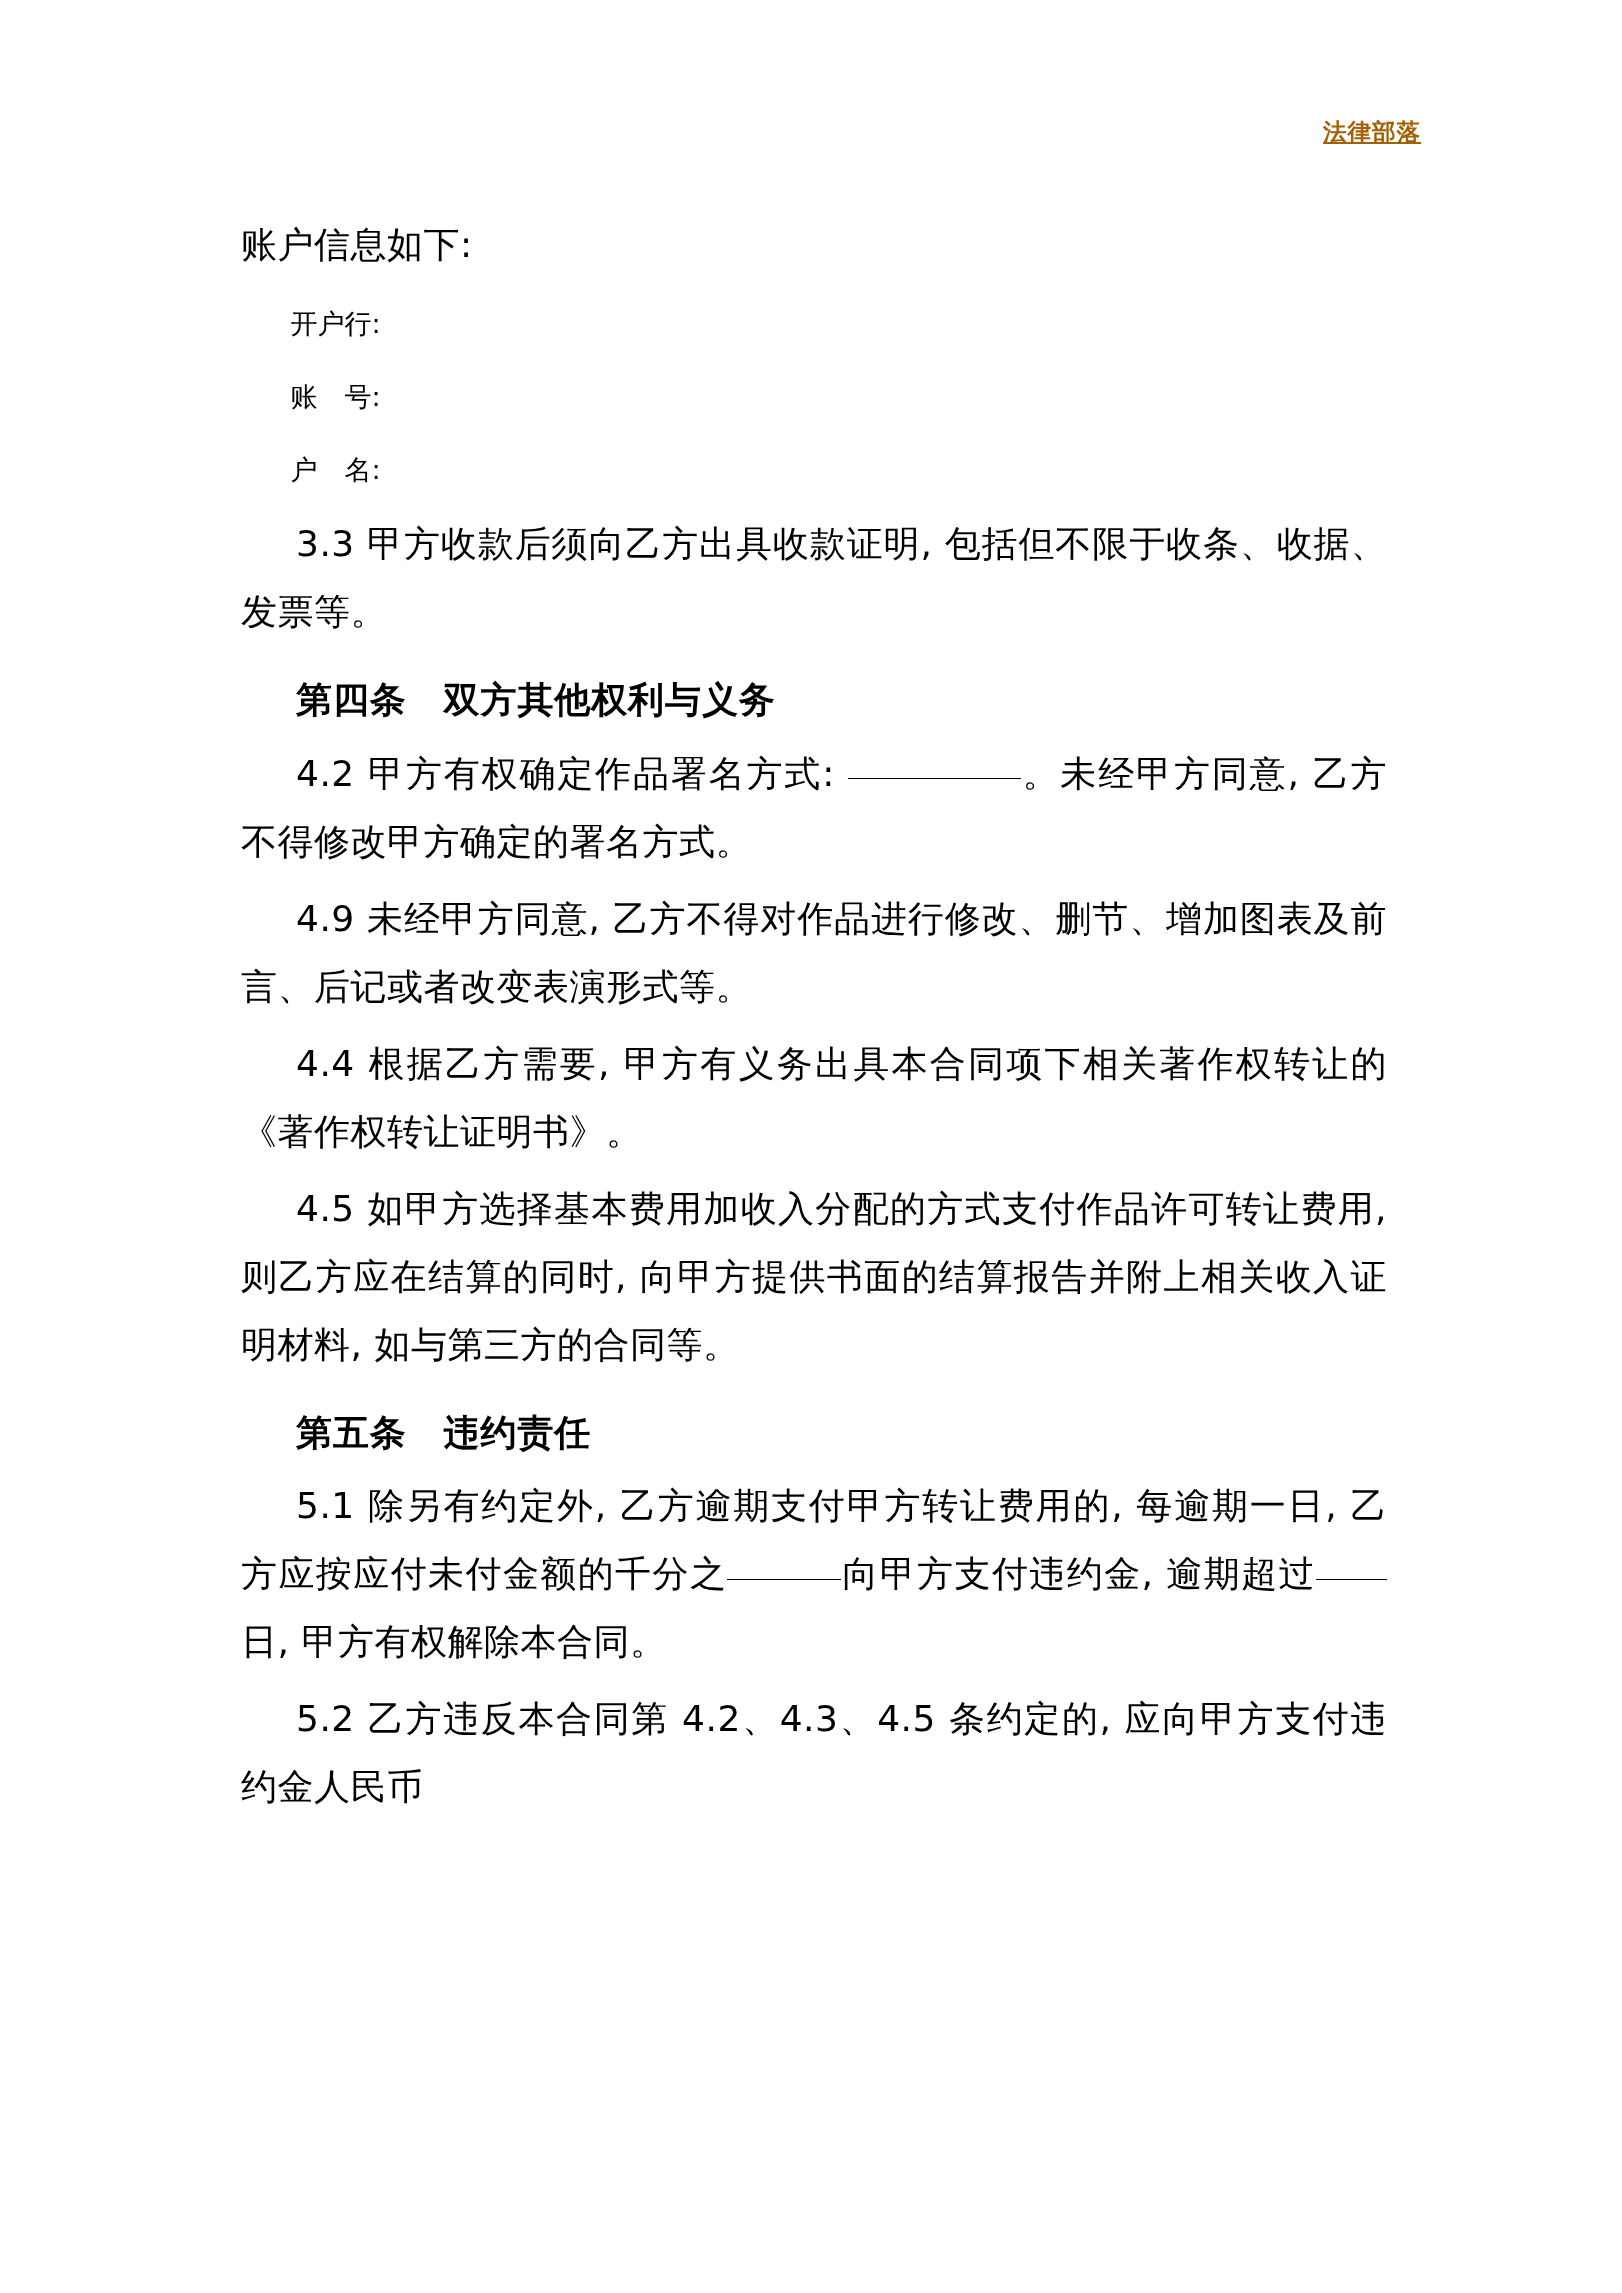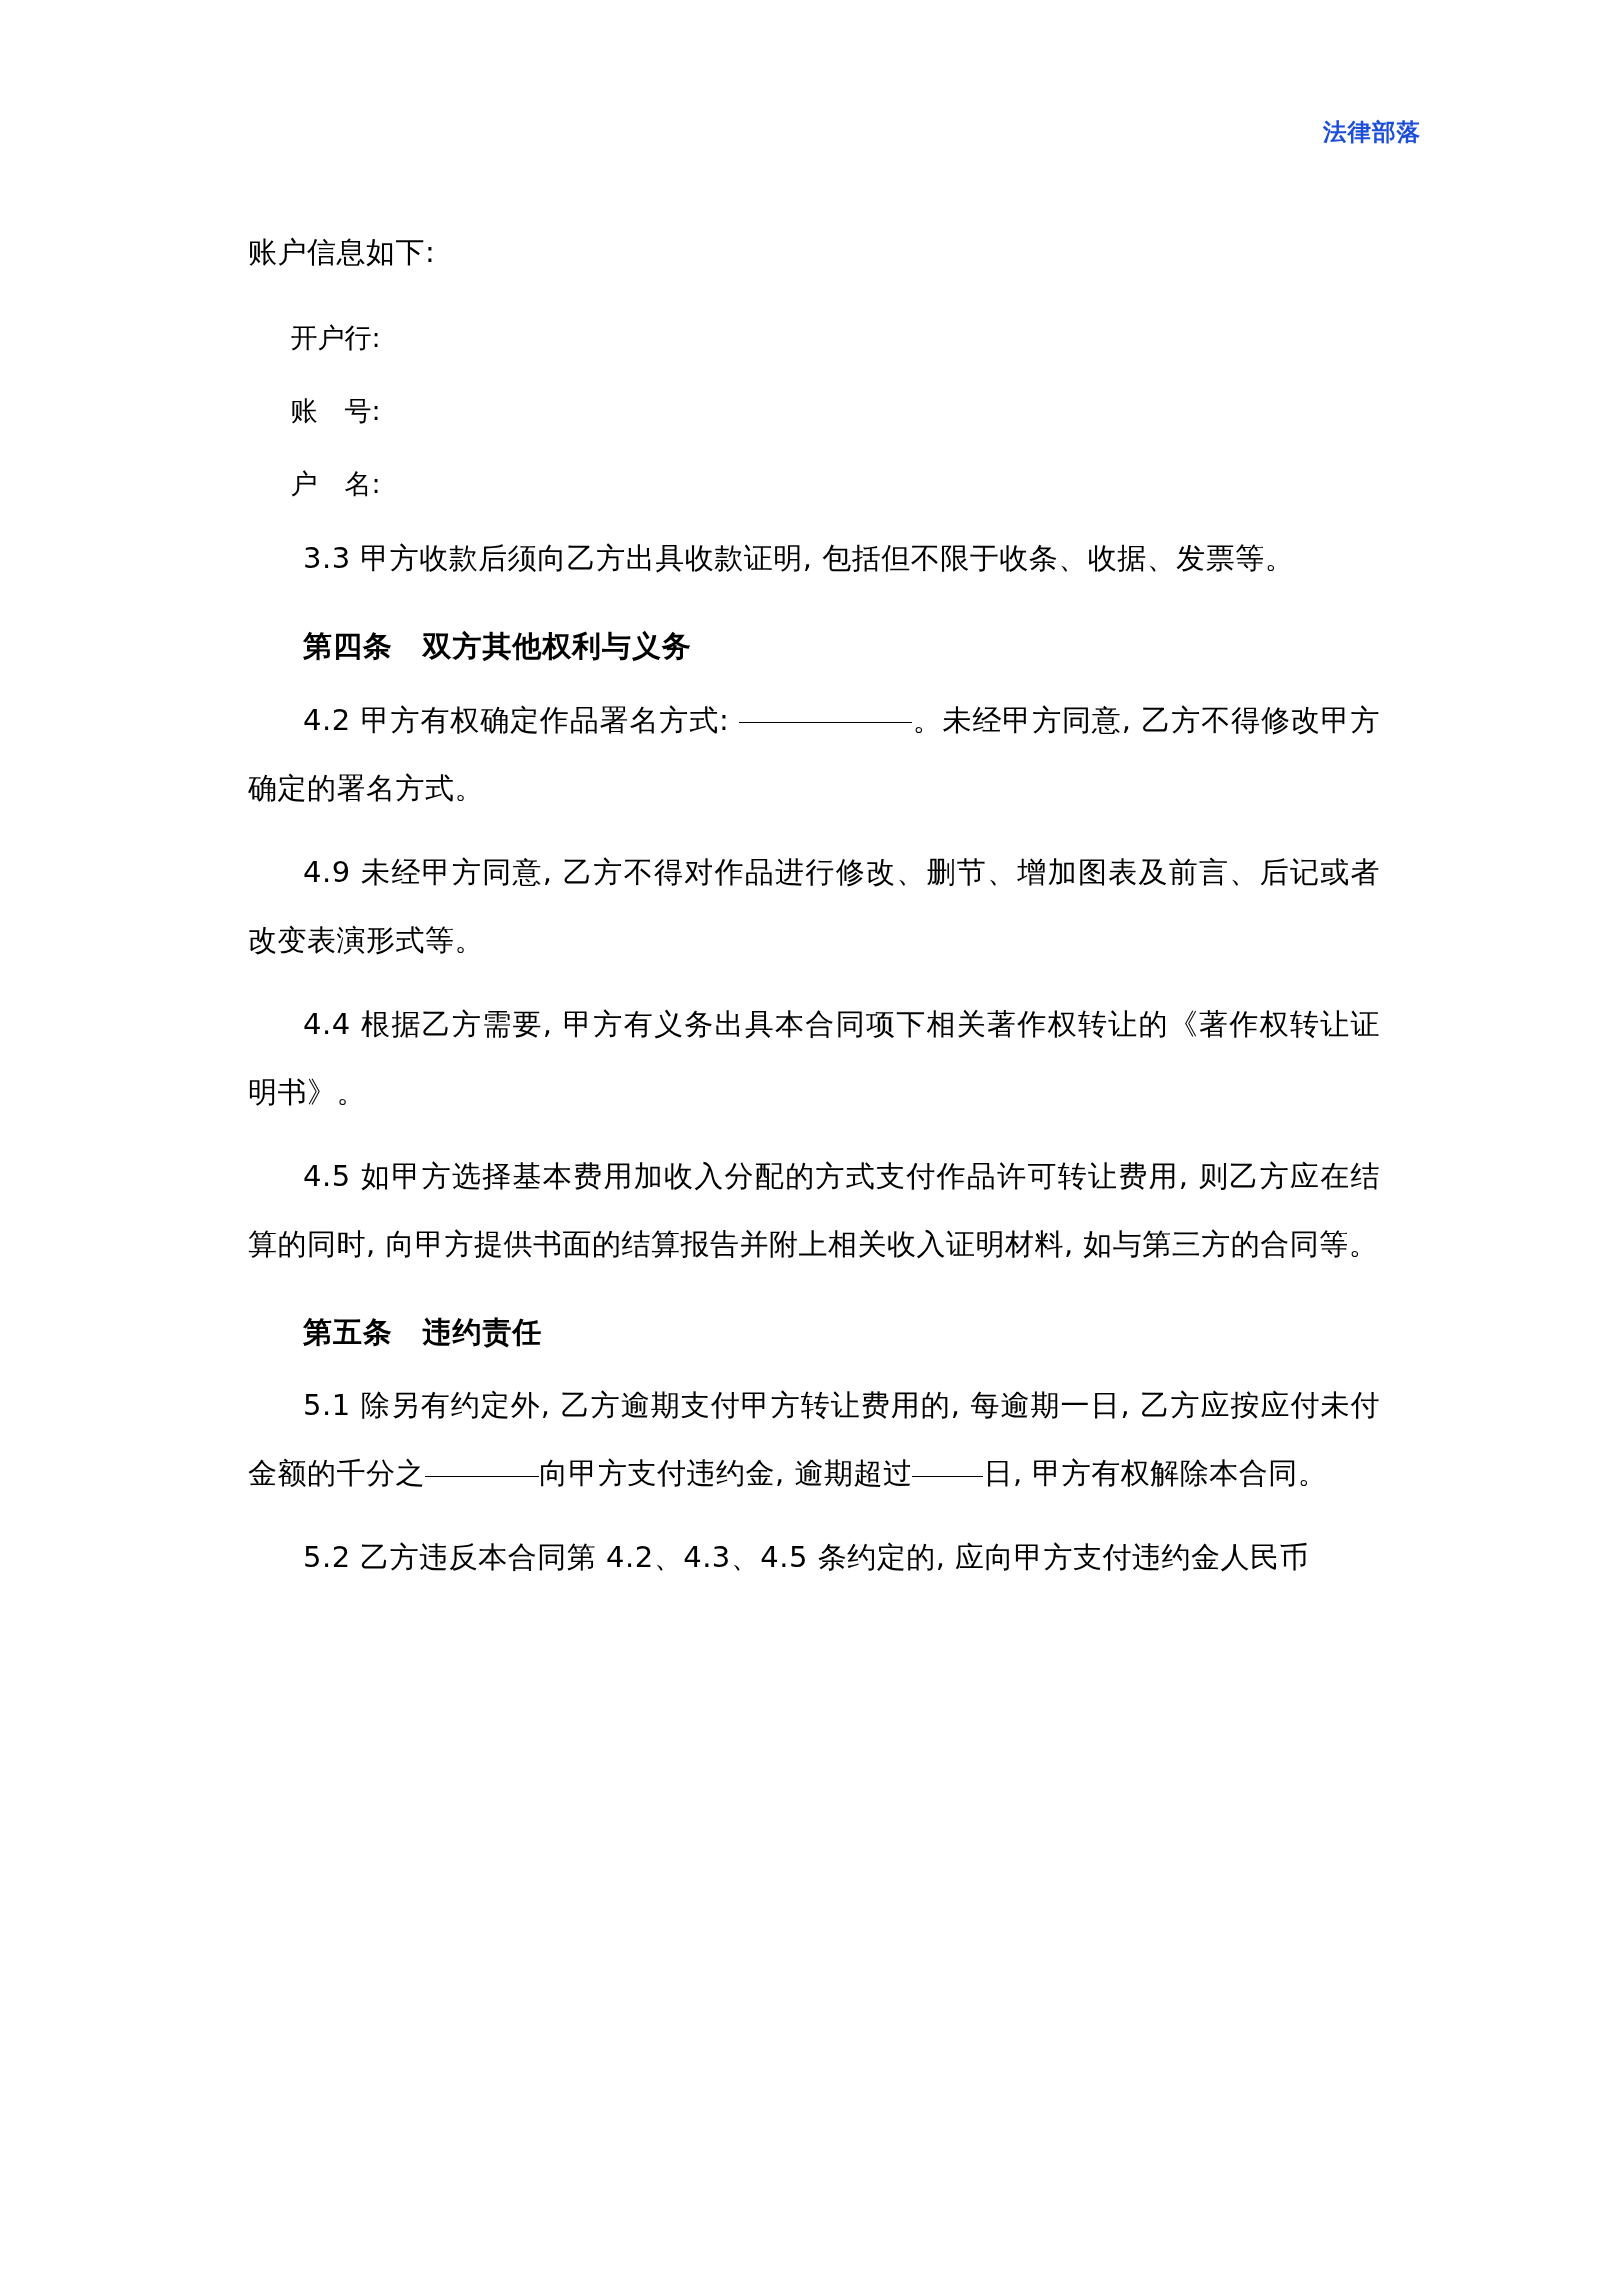--- a/index.html
+++ b/index.html
@@ -19,31 +19,32 @@
     position: relative;
     padding: 0;
   }
   .header {
     position: absolute;
     top: 116px;
     right: 202px;
     font-size: 23.6px;
     font-weight: bold;
     letter-spacing: 0.9px;
-    color: #1d4ed8;
+    color: #a16207;
+    text-decoration: underline;
   }
   .content {
     position: absolute;
     top: 202px;
     left: 232px;
     width: 1164px;
   }
   p {
-    margin: 16px;
-    font-size: 29px;
+    margin: 9px;
+    font-size: 36px;
     line-height: 68px;
     letter-spacing: 0.5px;
     text-align: justify;
   }
   .noindent {
     text-indent: 0;
   }
   .indent {
     text-indent: 55px;
   }

